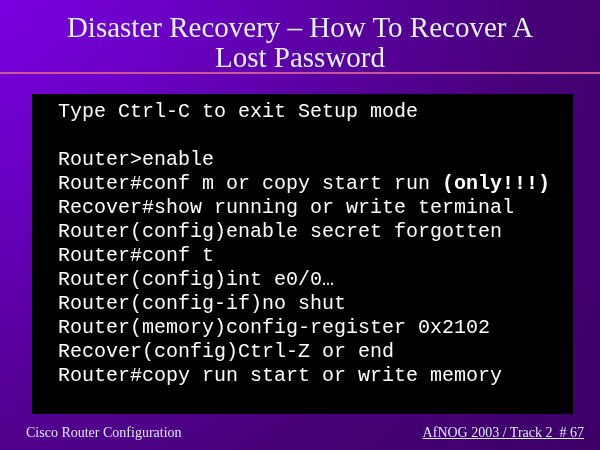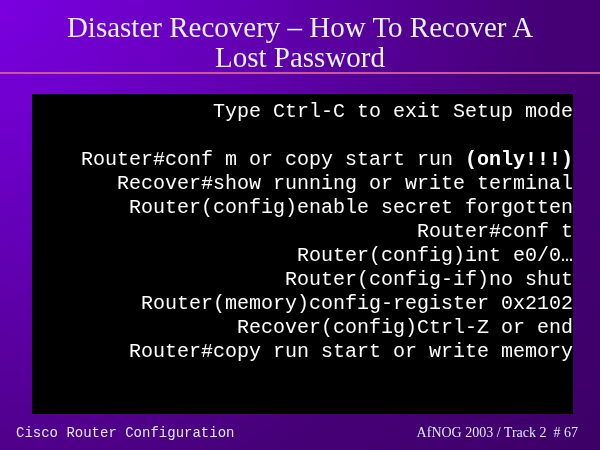--- a/index.html
+++ b/index.html
@@ -45,49 +45,49 @@
     background: #000000;
     color: #ffffff;
     font-family: "Liberation Mono", "DejaVu Sans Mono", monospace;
     font-size: 20px;
     line-height: 24px;
     overflow: hidden;
   }
   .code-line {
     white-space: pre;
     height: 24px;
-    text-align: right;
   }
   .code-line .bold {
     font-weight: bold;
   }
   .footer-left, .footer-right {
     position: absolute;
     top: 424px;
     font-size: 14px;
     line-height: 18px;
     color: #dceaf6;
     white-space: pre;
     font-family: "Liberation Serif", "DejaVu Serif", serif;
   }
-  .footer-left { left: 16px; font-family: Liberation Mono, monospace; }
-  .footer-right { right: 22px; }
+  .footer-left { left: 26px; }
+  .footer-right { right: 16px; text-decoration: underline; }
 </style>
 </head>
 <body>
 
 <div class="slide">
 
   <div class="slide-title">Disaster Recovery – How To Recover A Lost Password</div>
 
   <div class="title-divider"></div>
 
   <div class="console">
       <div class="code-line"><span>Type Ctrl-C to exit Setup mode</span></div>
       <div class="code-line">&nbsp;</div>
+      <div class="code-line"><span>Router&gt;enable</span></div>
       <div class="code-line"><span>Router#conf m or copy start run </span><span class="bold">(only!!!)</span></div>
       <div class="code-line"><span>Recover#show running or write terminal</span></div>
       <div class="code-line"><span>Router(config)enable secret forgotten</span></div>
       <div class="code-line"><span>Router#conf t</span></div>
       <div class="code-line"><span>Router(config)int e0/0…</span></div>
       <div class="code-line"><span>Router(config-if)no shut</span></div>
       <div class="code-line"><span>Router(memory)config-register 0x2102</span></div>
       <div class="code-line"><span>Recover(config)Ctrl-Z or end</span></div>
       <div class="code-line"><span>Router#copy run start or write memory</span></div>
     </div>

